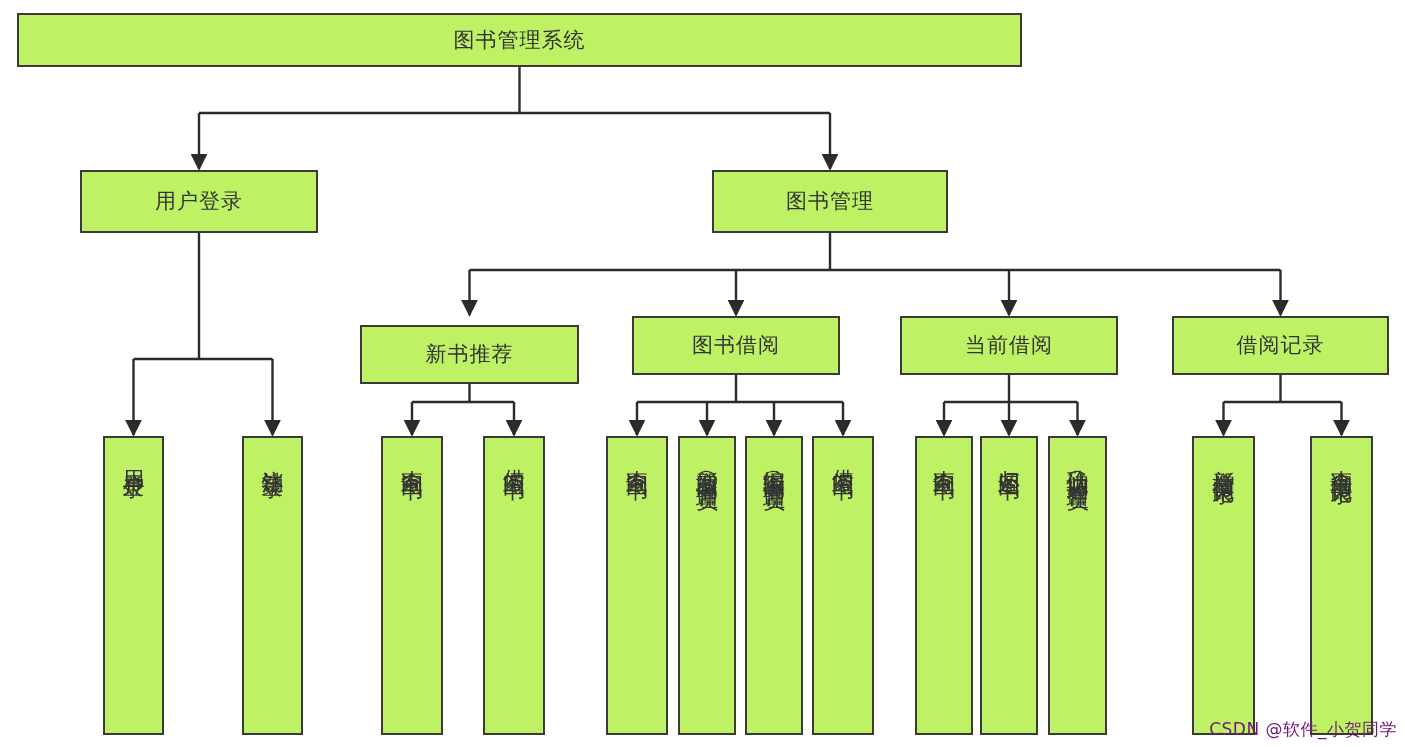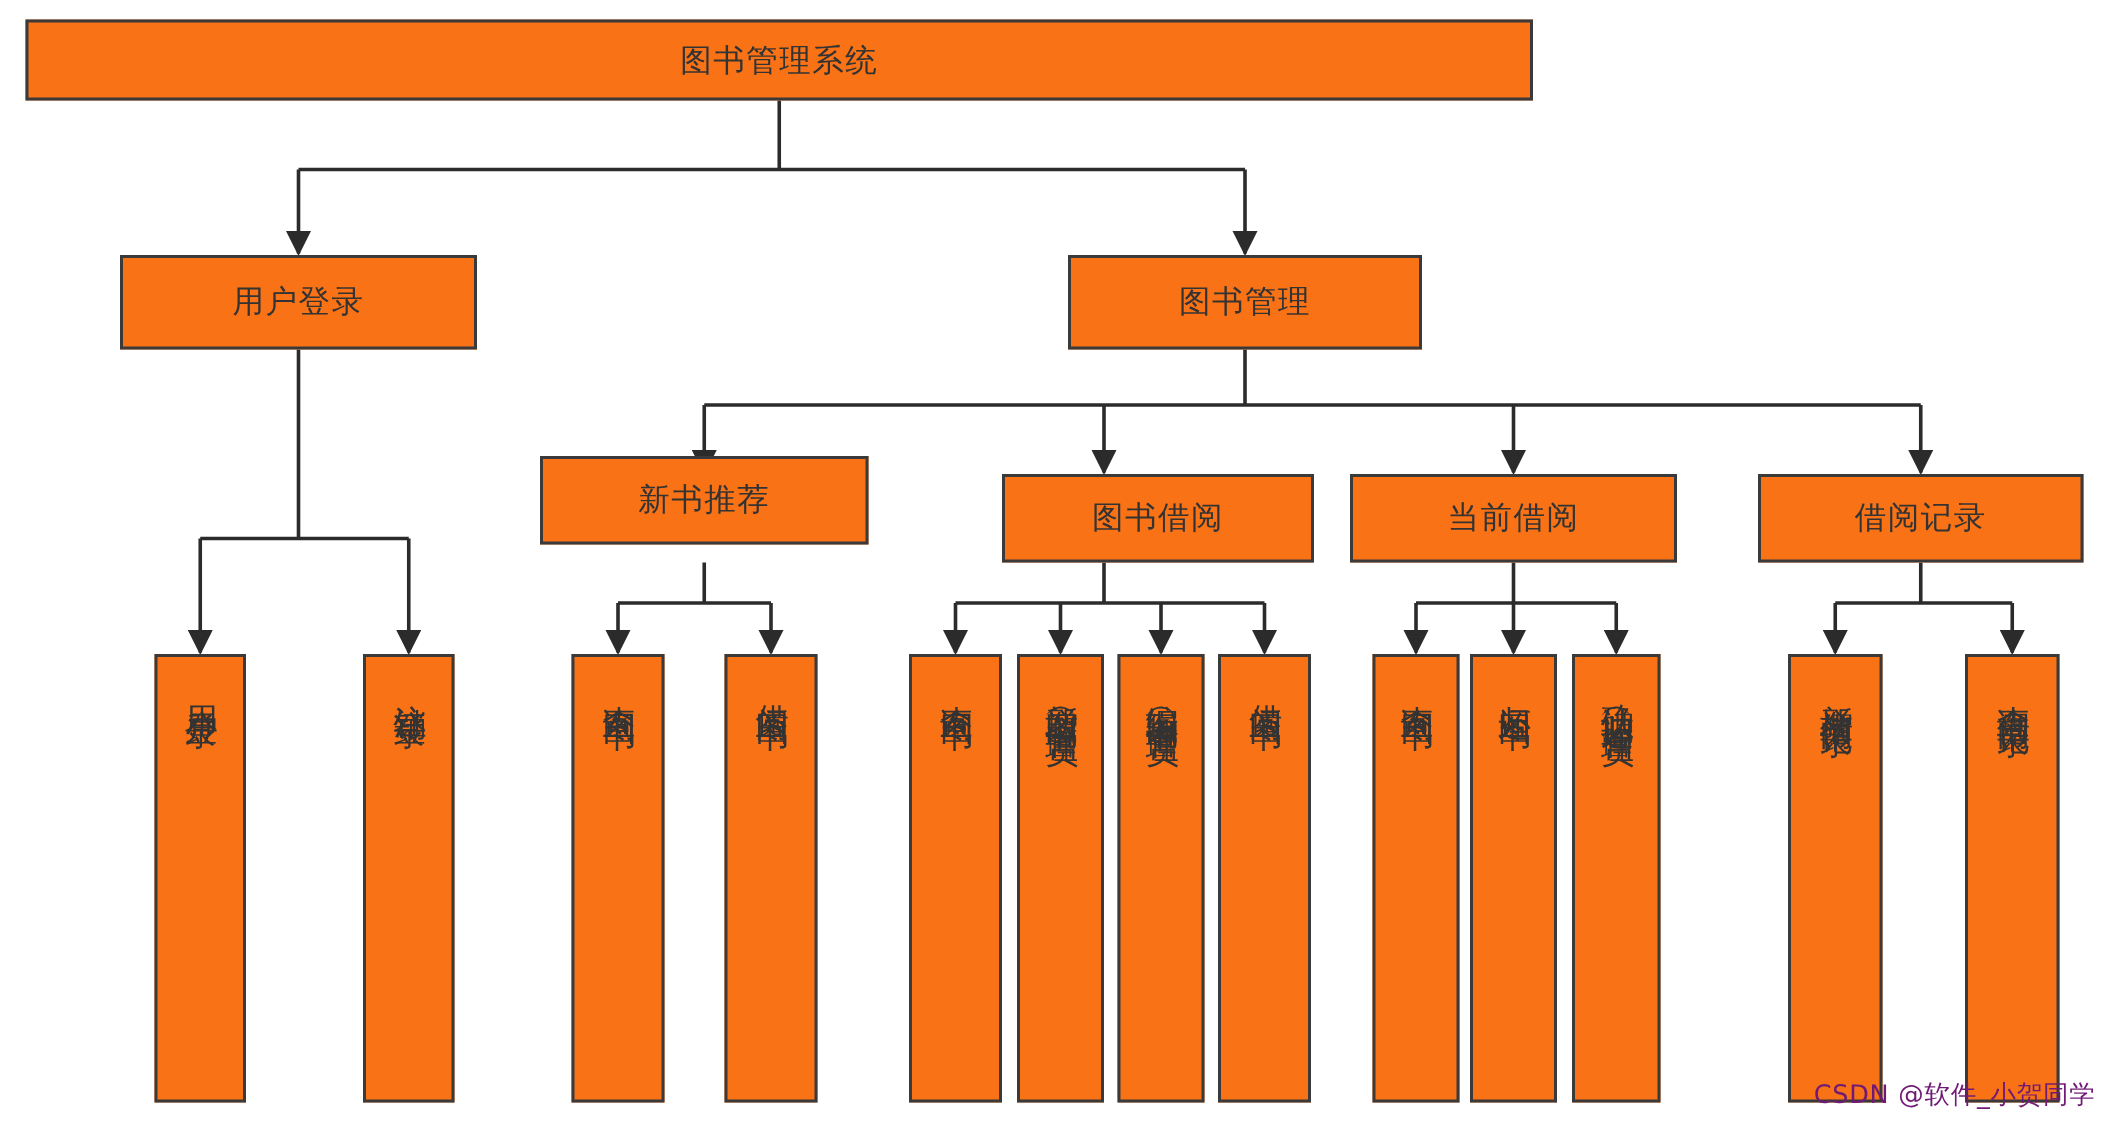--- a/index.html
+++ b/index.html
@@ -23,21 +23,21 @@
     position: absolute;
     left: 0;
     top: 0;
     width: 1405px;
     height: 747px;
     pointer-events: none;
   }
   .node {
     position: absolute;
     box-sizing: border-box;
-    background: #f97316;
+    background: #bef264;
     border: 2.5px solid #3a3a3a;
     display: flex;
     align-items: center;
     justify-content: center;
     z-index: 2;
   }
   .node .label {
     font-size: 21px;
     line-height: 1.25;
     letter-spacing: 1px;
@@ -121,24 +121,24 @@
     <span class="label">图书管理系统</span>
   </div>
 
   <div class="node" style="left: 80px; top: 170px; width: 238px; height: 63px;">
     <span class="label">用户登录</span>
   </div>
   <div class="node" style="left: 712px; top: 170px; width: 236px; height: 63px;">
     <span class="label">图书管理</span>
   </div>
 
-  <div class="node" style="left: 360px; top: 304px; width: 219px; height: 59px;">
+  <div class="node" style="left: 360px; top: 325px; width: 219px; height: 59px;">
     <span class="label">新书推荐</span>
   </div>
-  <div class="node" style="left: 632px; top: 316px; width: 208px; height: 59px; margin-left: 36px;">
+  <div class="node" style="left: 632px; top: 316px; width: 208px; height: 59px;">
     <span class="label">图书借阅</span>
   </div>
   <div class="node" style="left: 1172px; top: 316px; width: 217px; height: 59px;">
     <span class="label">借阅记录</span>
   </div>
   <div class="node" style="left: 900px; top: 316px; width: 218px; height: 59px;">
     <span class="label">当前借阅</span>
   </div>
 
   <div class="node vert" style="left: 103px; top: 436px; width: 61px; height: 299px;">

